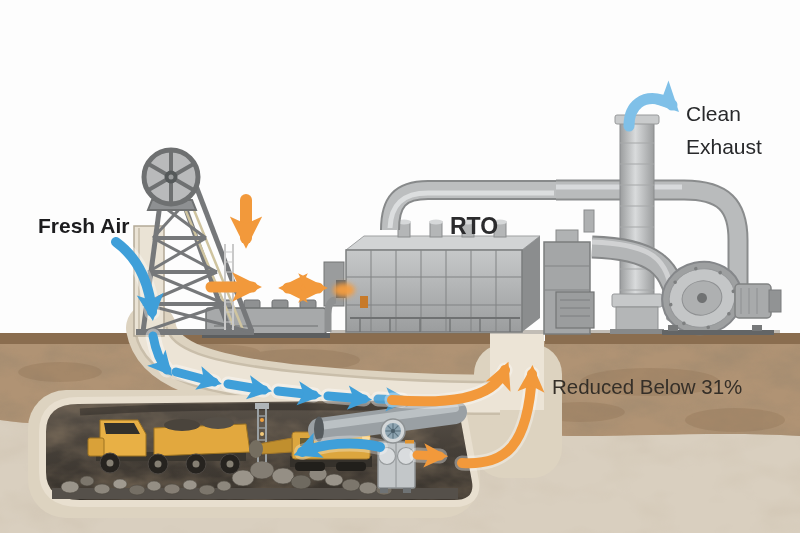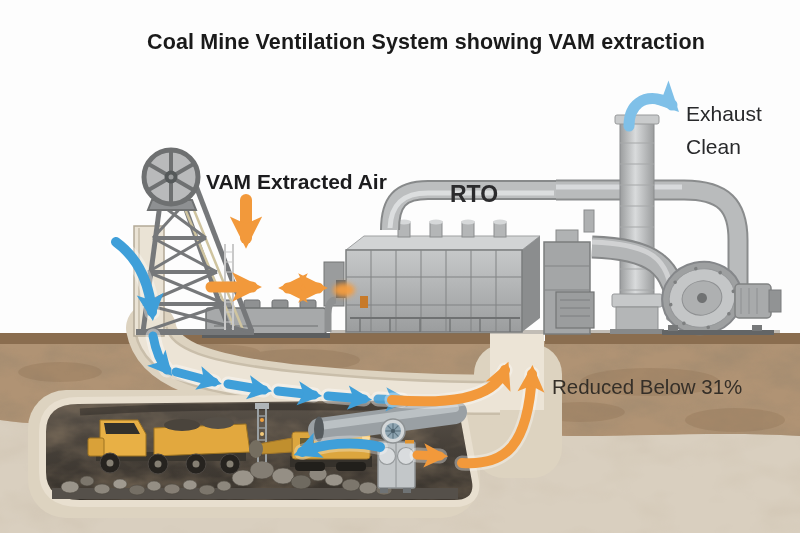--- a/index.html
+++ b/index.html
@@ -6,21 +6,21 @@
   .canvas{position:relative;width:800px;height:533px;overflow:hidden;background:#fdfdfd;
           font-family:"Liberation Sans",sans-serif;}
   .art{position:absolute;left:0;top:0;}
   .lbl{position:absolute;line-height:1.22;white-space:nowrap;}
   .title-wrap{position:absolute;left:56px;right:4px;top:30px;text-align:center;}
   .title-l1{font-size:21.5px;font-weight:700;color:#1a1a1a;letter-spacing:.1px;}
   .title-l2{font-size:20px;font-weight:400;color:#545557;margin-top:4px;}
   .title-l2 .light{font-size:16.5px;color:#8e8f91;}
   .lbl-fresh{left:38px;top:213px;font-size:21px;font-weight:700;color:#1c1c1e;}
   .lbl-vam{left:206px;top:169px;font-size:21px;font-weight:700;color:#1c1c1e;}
-  .lbl-rto{left:450px;top:180px;font-size:23px;font-weight:700;color:#2b2b2d;}
+  .lbl-rto{left:450px;top:212px;font-size:23px;font-weight:700;color:#2b2b2d;}
   .lbl-clean{left:686px;top:98px;font-size:21px;font-weight:500;color:#28292b;line-height:1.55;}
   .lbl-methane{left:88px;top:368px;font-size:22px;font-weight:400;color:#6d6053;}
   .lbl-explosive{left:552px;top:373px;font-size:20.5px;font-weight:500;color:#352f28;line-height:1.4;}
 </style>
 </head>
 <body>
 
 <div class="canvas">
 
 <svg class="art" width="800" height="533" viewBox="0 0 800 533">
@@ -423,26 +423,25 @@
     <path d="M288,288 L318,288" stroke="#f2993b" stroke-width="11" stroke-linecap="round" marker-start="url(#ah-o)" marker-end="url(#ah-o)"></path>
     <ellipse cx="344" cy="290" rx="11" ry="7" fill="#f59d3f" filter="url(#soft)" opacity="0.95"></ellipse>
   </g>
 
   <g fill="none">
     <path d="M629,126 C629,104 644,95 662,100 Q669,102 672,105" stroke="#7fc0e8" stroke-width="11" stroke-linecap="round" marker-end="url(#ah-lb)"></path>
   </g>
 </svg>
 
 <div class="title-wrap">
-  <div class="title-l1">Coal Mine Ventilation System showing VAM extraction</div>
 </div>
 
-<div class="lbl lbl-vam">VAM Extracted Air</div>
+<div class="lbl lbl-fresh">Fresh Air</div>
 <div class="lbl lbl-rto">RTO</div>
 <div class="lbl lbl-clean">
+  <div>Clean</div>
   <div>Exhaust</div>
-  <div>Clean</div>
 </div>
 <div class="lbl lbl-explosive">
   <div>Reduced Below 31%</div>
 </div>
 
 </div>
 
 </body></html>

